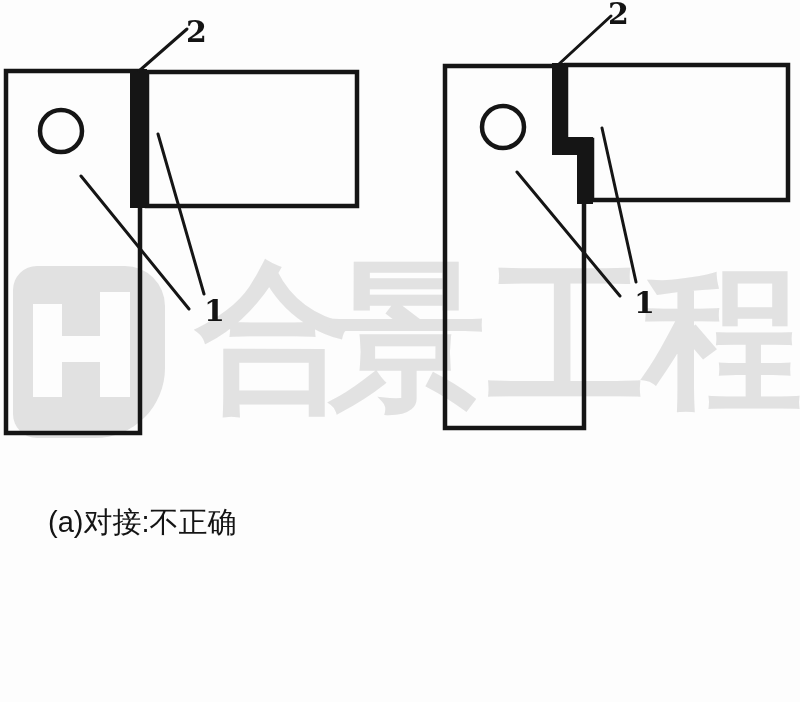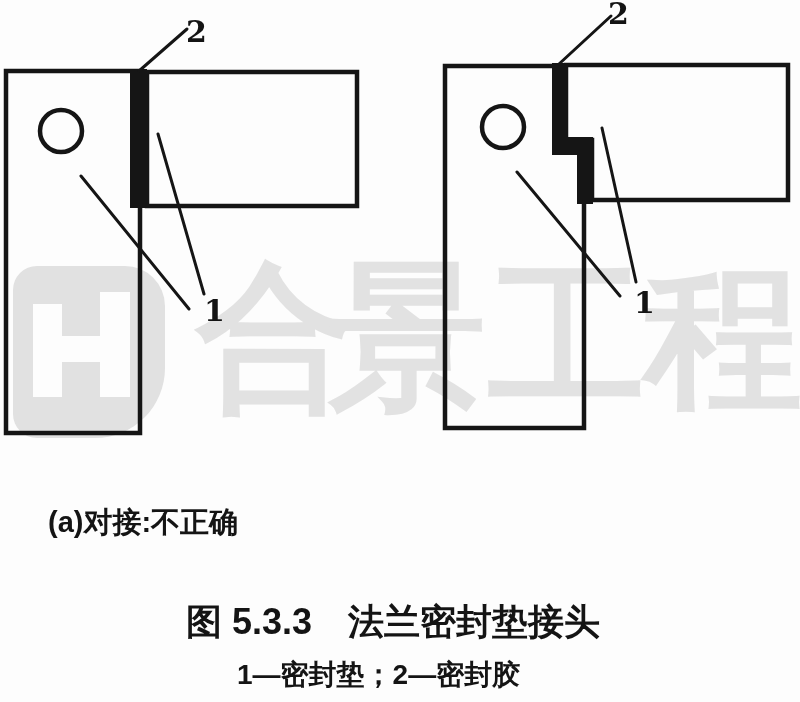--- a/index.html
+++ b/index.html
@@ -13,21 +13,21 @@
            background:#e1e1e1;border-radius:24px 40px 70px 24px;}
   #wm-logo .cut{position:absolute;background:#fdfdfd;}
   #wm-logo .cut.l{left:20px;top:38px;width:29px;height:93px;}
   #wm-logo .cut.r{left:87px;top:26px;width:30px;height:105px;}
   #wm-logo .cut.x{left:40px;top:70px;width:55px;height:26px;}
   
   #diagram{position:absolute;left:0;top:0;z-index:2;pointer-events:none;}
   
   .txt{position:absolute;z-index:3;color:#141414;white-space:nowrap;}
   .num{font-family:"DejaVu Serif",serif;font-weight:bold;font-size:30px;line-height:1;}
-  .cap{font-weight:bold;font-size:29px;line-height:1.1;}
+  .cap{font-weight:normal;font-size:29px;line-height:1.1;}
   .fig-title{font-weight:bold;font-size:36px;line-height:1.1;}
   .fig-legend{font-weight:bold;font-size:28px;line-height:1.1;}
 </style>
 </head>
 <body>
 
 <div id="page">
 
   <div id="watermark">
     <div id="wm-logo">
@@ -65,16 +65,14 @@
       <line x1="602" y1="128" x2="636" y2="282"></line>
     </g>
   </svg>
 
   <span class="txt num" style="left:186px;top:17px">2</span>
   <span class="txt num" style="left:204px;top:296px">1</span>
   <span class="txt num" style="left:608px;top:-1px">2</span>
   <span class="txt num" style="left:634px;top:288px">1</span>
 
   <div class="txt cap" style="left:48px;top:507px">(a)对接:不正确</div>
-  <div class="txt fig-title" style="left:186px;top:602px">图 5.3.3　法兰密封垫接头</div>
-  <div class="txt fig-legend" style="left:237px;top:660px">1—密封垫；2—密封胶</div>
 
 </div>
 
 </body></html>

